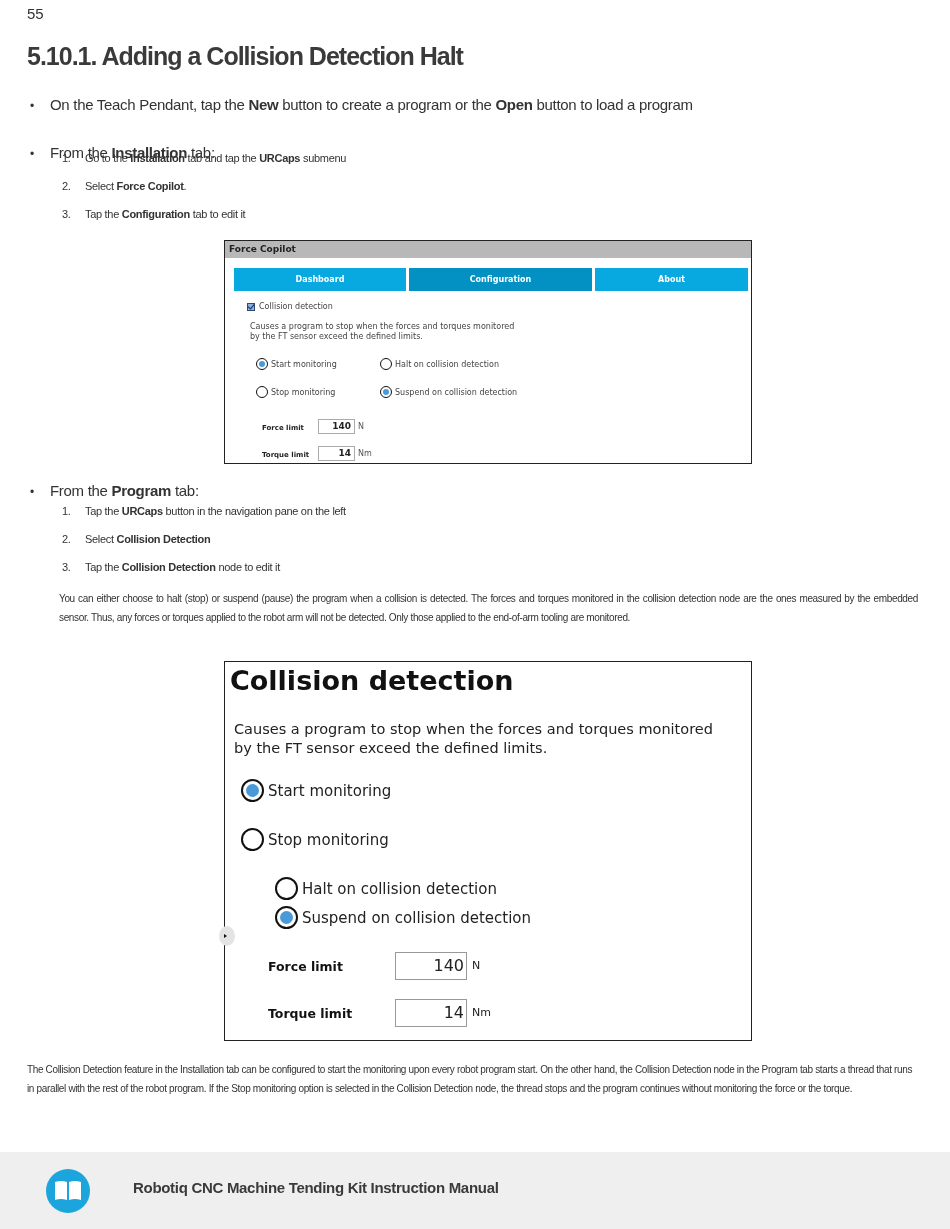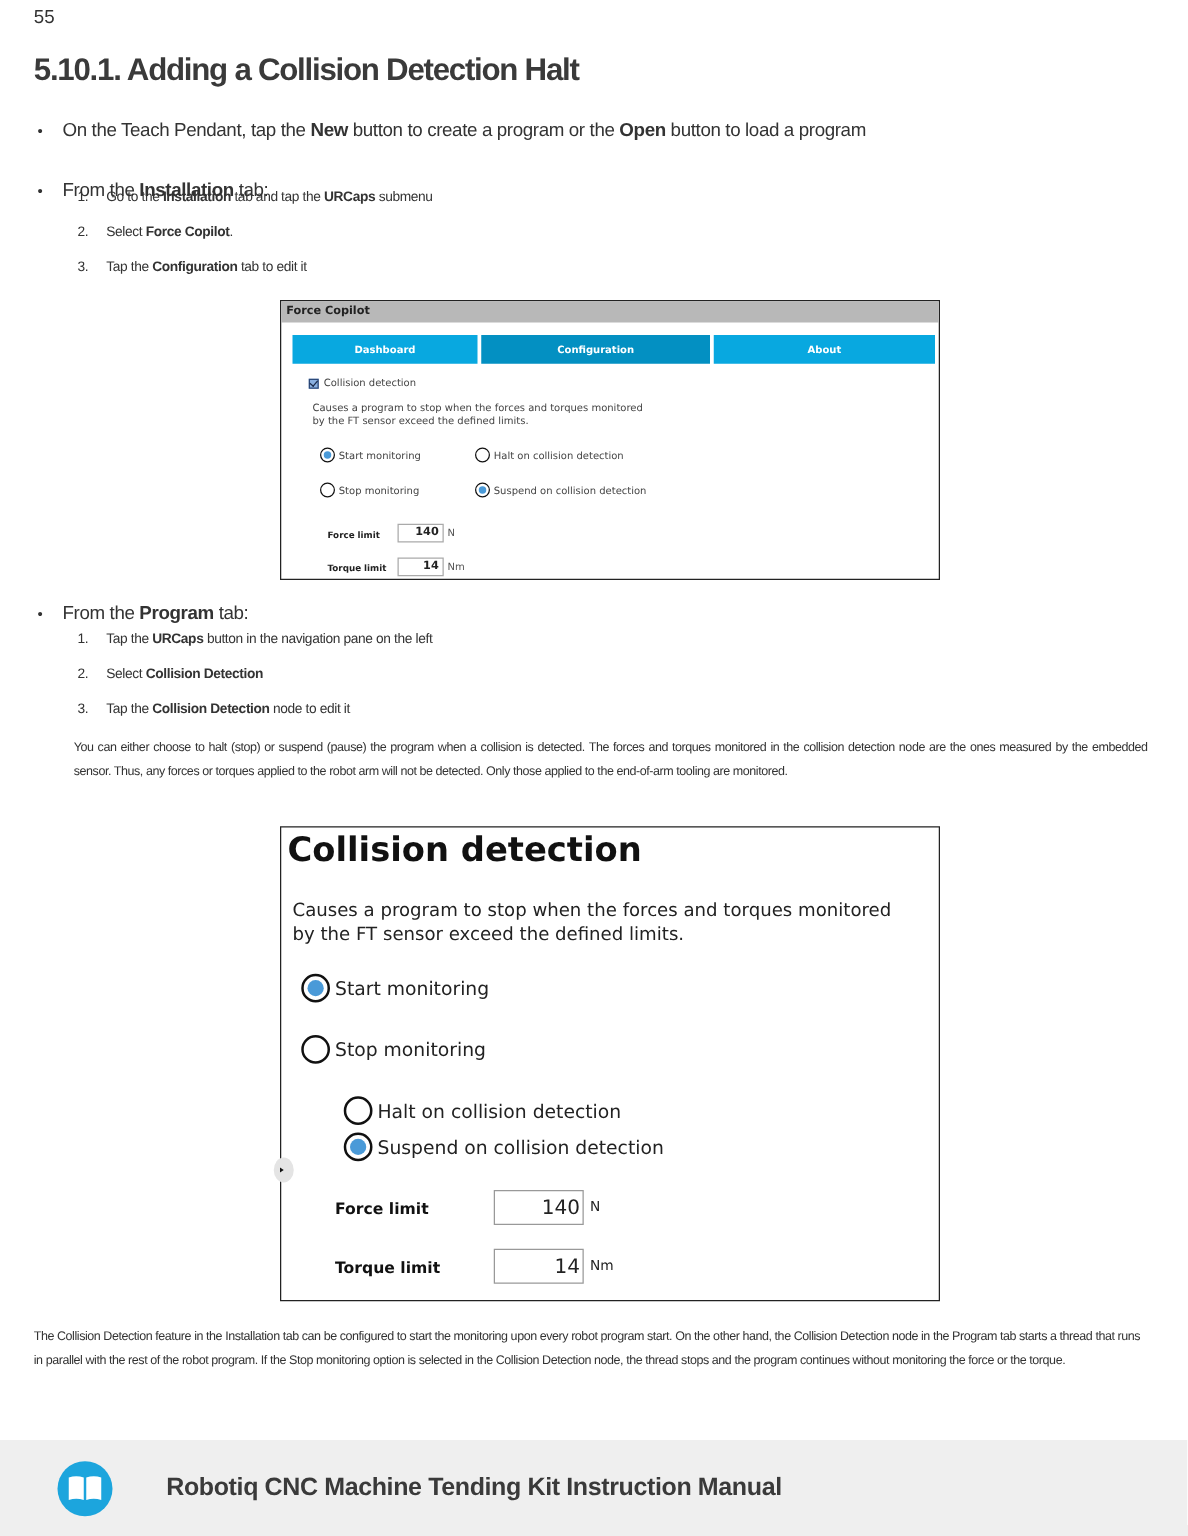--- a/index.html
+++ b/index.html
@@ -43,21 +43,21 @@
   .s2-radio .r.on::after { content: ""; position: absolute; left: 3px; top: 3px; width: 13px; height: 13px; border-radius: 50%; background: #4a9ad8; }
   .s2-label { position: absolute; font-size: 12.5px; font-weight: bold; color: #111; }
   .s2-input { position: absolute; width: 72px; height: 28px; border: 1.5px solid #999; font-size: 16px; color: #222; text-align: right; padding: 3px 2px; }
   .s2-unit { position: absolute; font-size: 11px; color: #222; }
   .s2-handle { position: absolute; left: -6px; top: 264px; width: 16px; height: 20px; border-radius: 50%; background: #e4e4e4; }
   .s2-handle::after { content: ""; position: absolute; left: 5px; top: 8px; width: 0; height: 0; border-top: 2px solid transparent; border-bottom: 2px solid transparent; border-left: 3px solid #111; }
 
   
   .footer { position: absolute; left: 0; top: 1152px; width: 950px; height: 77px; background: #efefef; }
   .footer-icon { position: absolute; left: 46px; top: 17px; width: 44px; height: 44px; border-radius: 50%; background: #1ca5dd; }
-  .footer-title { position: absolute; left: 133px; top: 27px; font-size: 20px; font-weight: bold; color: #3a3a3a; letter-spacing: -0.3px; }
+  .footer-title { position: absolute; left: 133px; top: 27px; font-size: 15px; font-weight: bold; color: #3a3a3a; letter-spacing: -0.3px; }
 </style>
 </head>
 <body>
 
 <div class="page-number">55</div>
 <h1 class="title">5.10.1. Adding a Collision Detection Halt</h1>
 
 <div class="bullet" style="top:96px;">
   <span class="dot">•</span><span>On the Teach Pendant, tap the </span><b>New</b><span> button to create a program or the </span><b>Open</b><span> button to load a program</span>
 </div>
@@ -71,21 +71,21 @@
 <div class="num" style="top:180px;">
   <span class="n">2.</span><span>Select </span><b>Force Copilot</b><span>.</span>
 </div>
 <div class="num" style="top:208px;">
   <span class="n">3.</span><span>Tap the </span><b>Configuration</b><span> tab to edit it</span>
 </div>
 
 <div class="shot1">
   <div class="titlebar">Force Copilot</div>
   <div class="tabs">
-    <div class="tab" style="width:148px;">Dashboard</div>
+    <div class="tab" style="width:172px;">Dashboard</div>
     <div class="tab active" style="width:183px;">Configuration</div>
     <div class="tab" style="flex:1;">About</div>
   </div>
   <div class="s1-check">
     <span class="box"></span>
     <span>Collision detection</span>
   </div>
   <div class="s1-desc">
     <div>Causes a program to stop when the forces and torques monitored</div>
     <div>by the FT sensor exceed the defined limits.</div>

